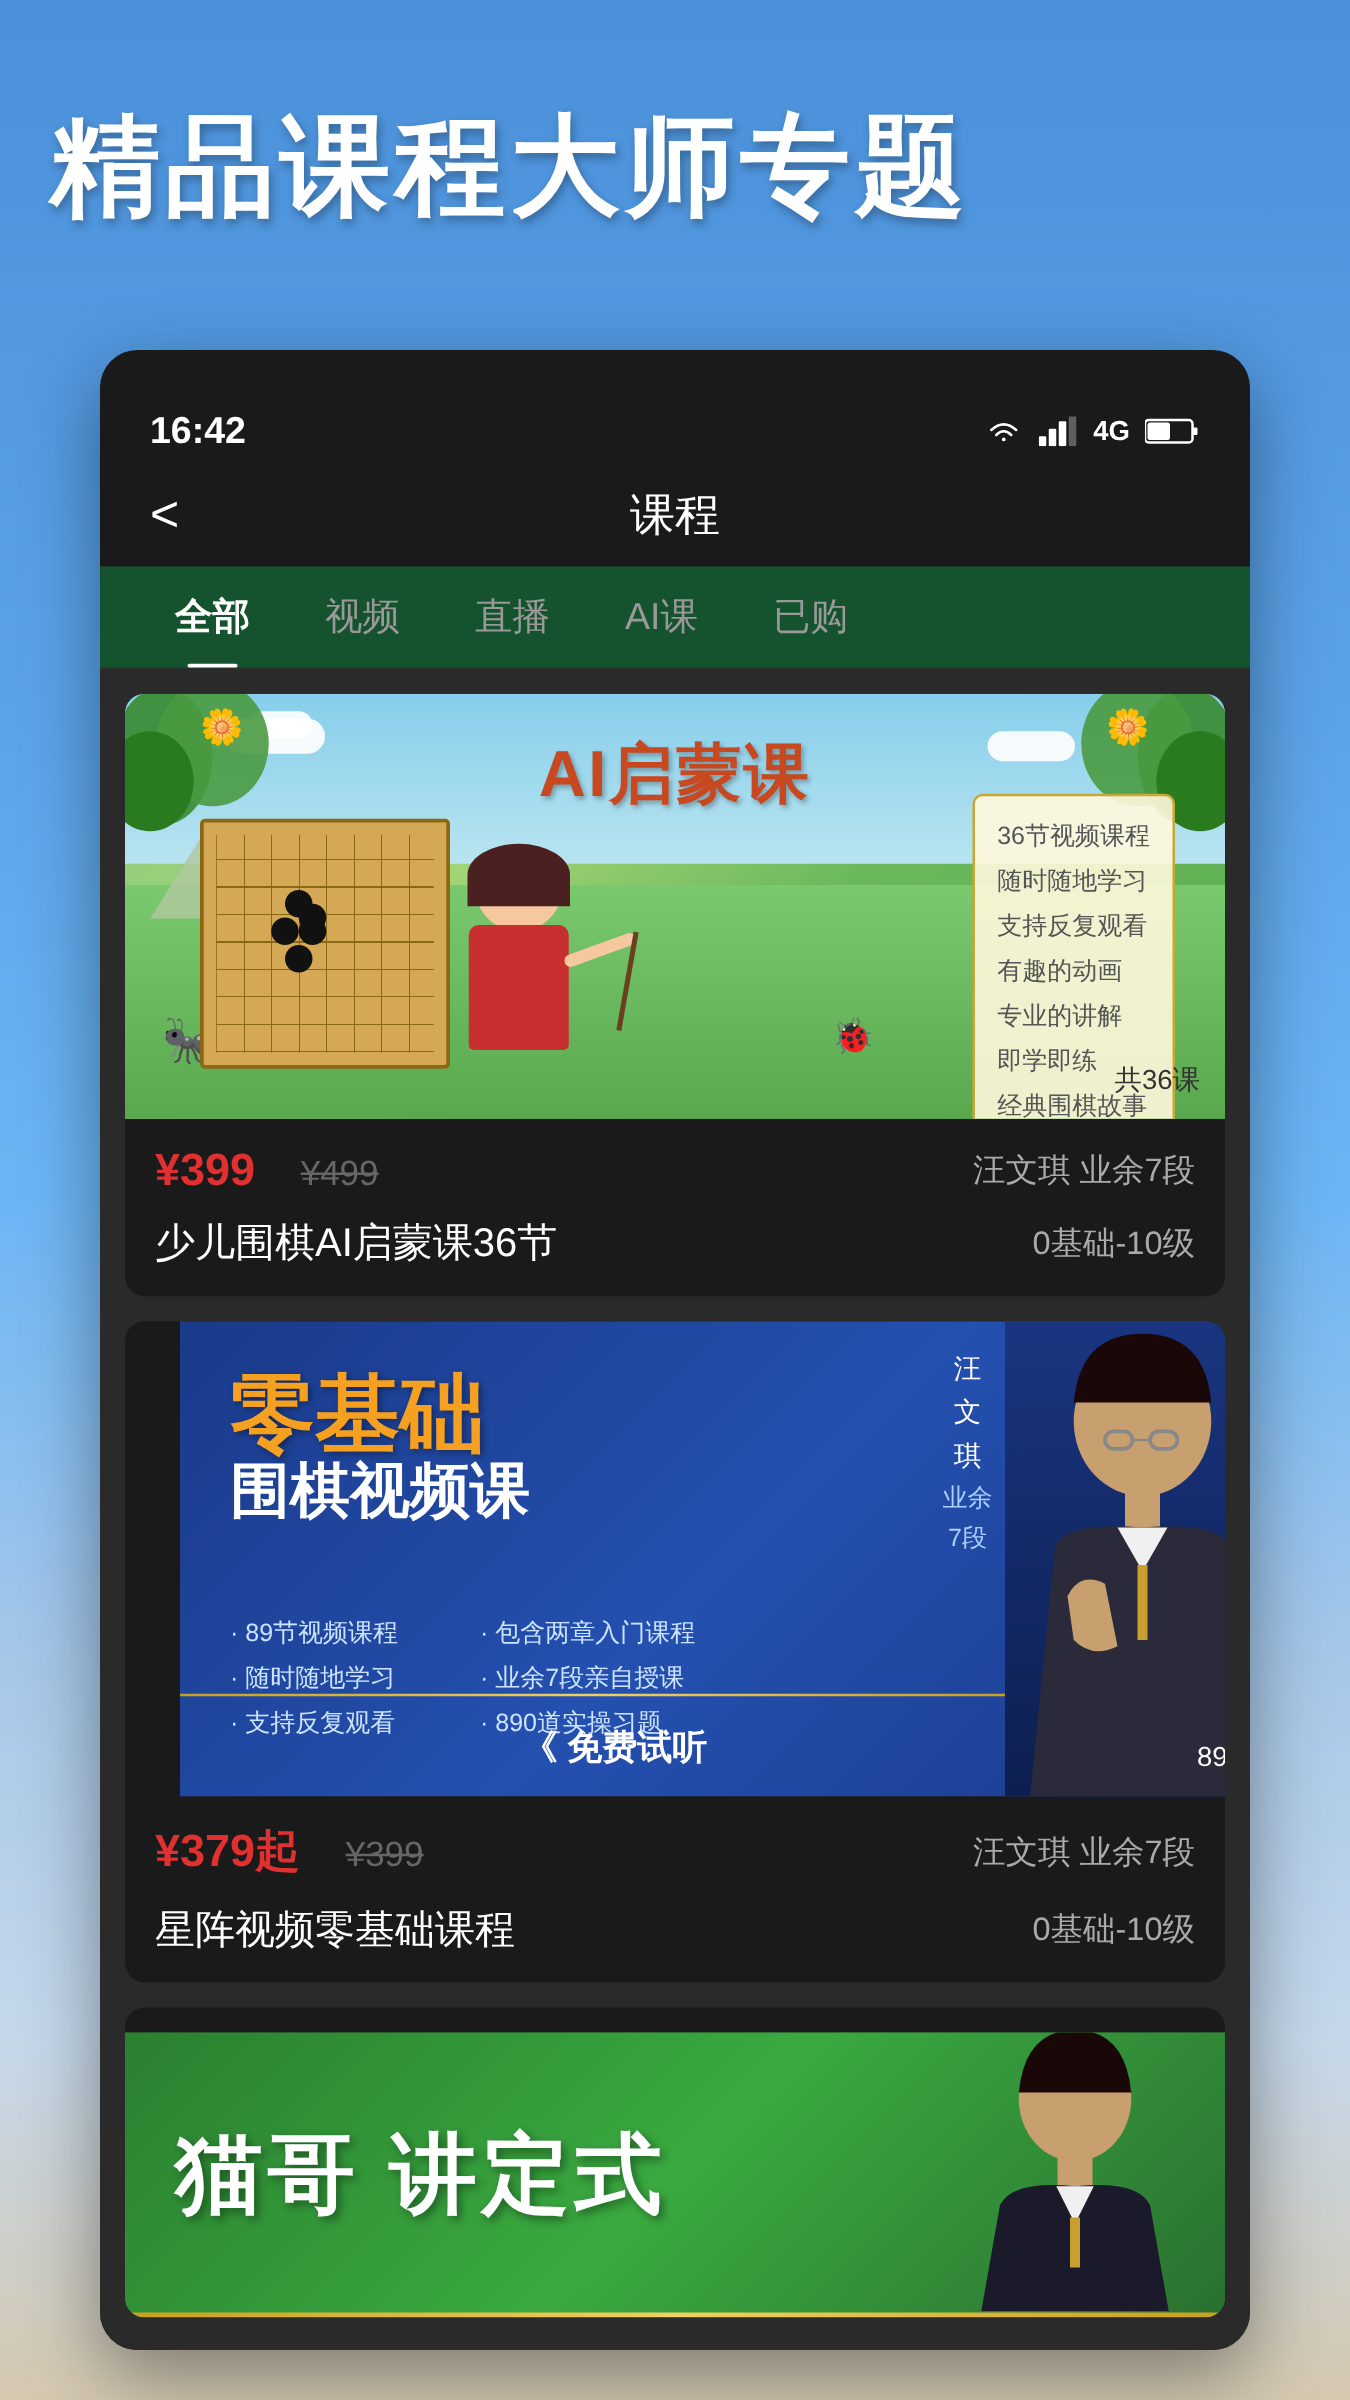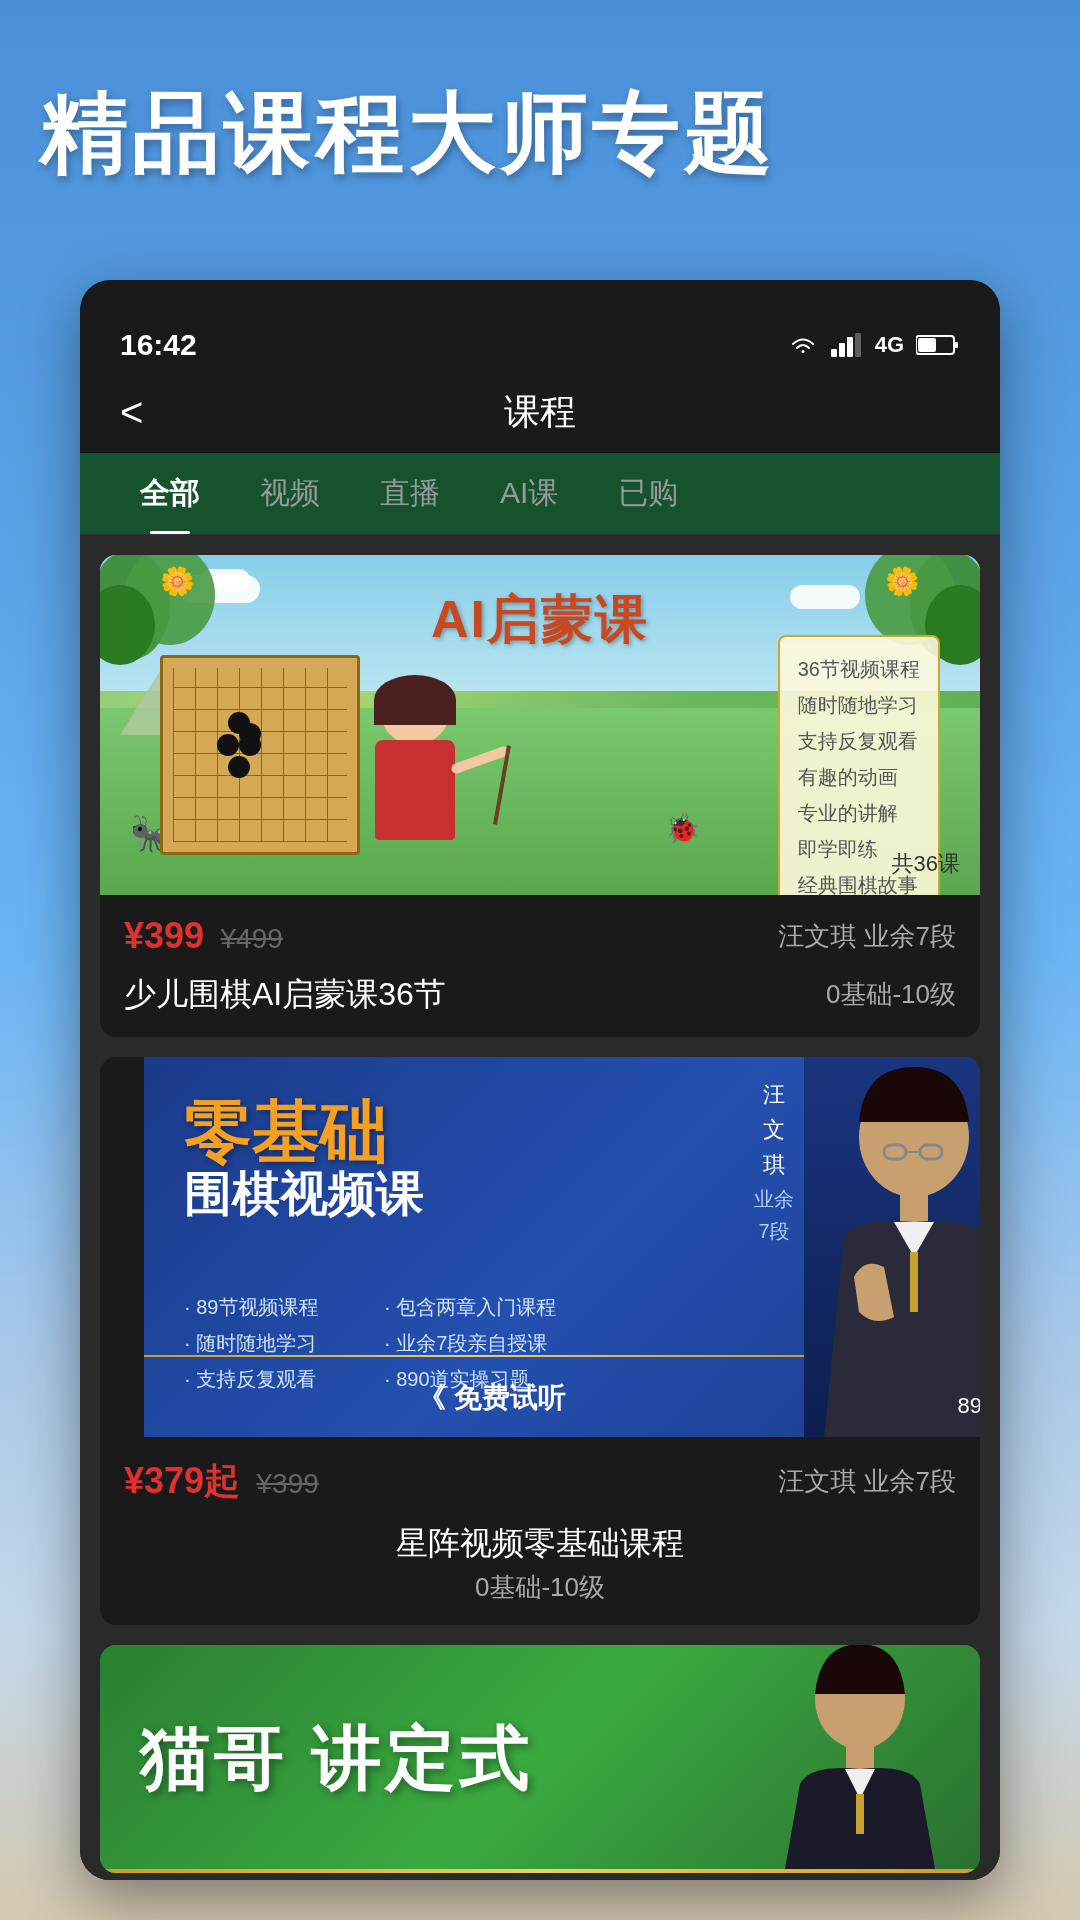--- a/index.html
+++ b/index.html
@@ -249,21 +249,21 @@
     .price-current {
       color: #e03030;
       font-size: 36px;
       font-weight: 700;
     }
 
     .price-original {
       color: #666;
       font-size: 28px;
       text-decoration: line-through;
-      margin-left: 12px;
+      margin-left: 32px;
     }
 
     .teacher-info {
       color: #aaa;
       font-size: 26px;
       text-align: right;
     }
 
     .course-name {
       color: white;
@@ -537,29 +537,29 @@
       </div>
 
       <div class="course-text-info">
         <div class="price-row">
           <div>
             <span class="price-current">¥379起</span>
             <span class="price-original">¥399</span>
           </div>
           <span class="teacher-info">汪文琪  业余7段</span>
         </div>
-        <div style="display:flex;justify-content:center;align-items:center;flex-direction:column;">
+        <div style="display:flex;justify-content:space-between;align-items:center;">
           <span class="course-name">星阵视频零基础课程</span>
           <span class="course-level">0基础-10级</span>
         </div>
       </div>
     </div>
 
     <div class="course-card">
-      <div class="course-banner banner-cat" style="height:228px;">
+      <div class="course-banner banner-cat" style="height:228px;margin-top:20px;">
 
         <div style="position:absolute;inset:0;background:linear-gradient(135deg,#2a8030 0%,#3aaa40 50%,#2a7030 100%);"></div>
 
         <div style="position:absolute;top:50%;left:40px;transform:translateY(-50%);z-index:10;">
           <div style="font-size:70px;font-weight:900;color:white;text-shadow:3px 3px 8px rgba(0,0,0,0.4);letter-spacing:4px;">猫哥  讲定式</div>
         </div>
 
         <div style="position:absolute;bottom:0;right:40px;z-index:8;">
           <svg width="160" height="230" viewBox="0 0 160 230">
             <ellipse cx="80" cy="60" rx="45" ry="50" fill="#c8a070"></ellipse>

